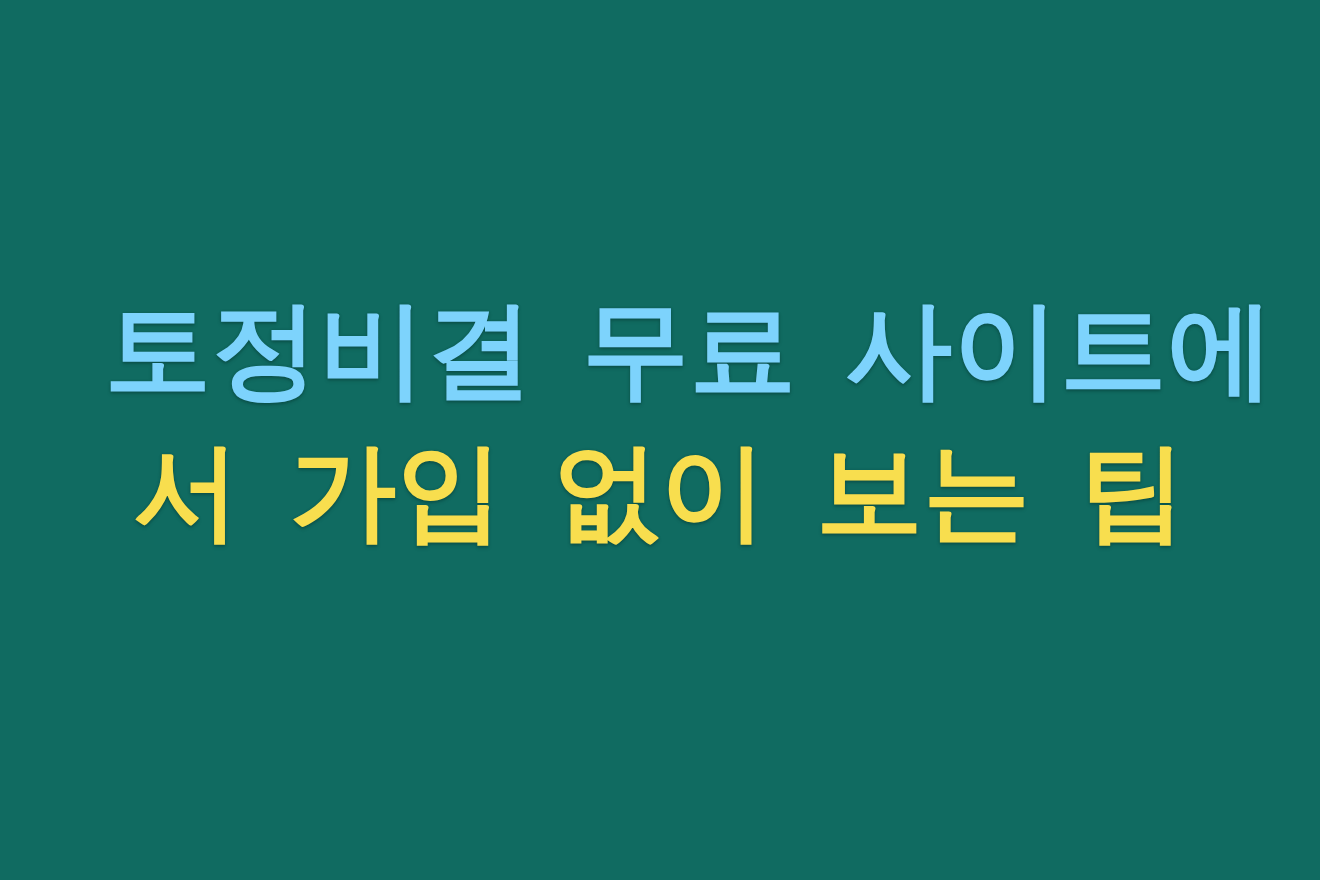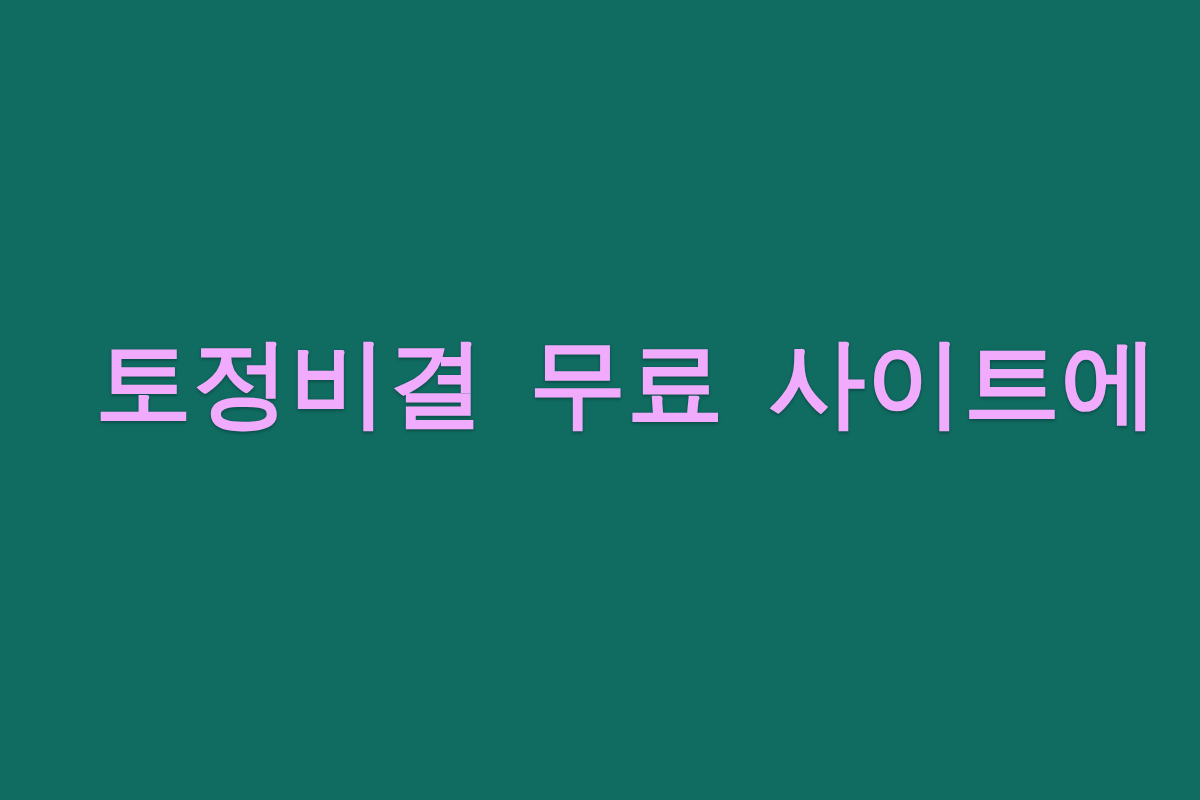--- a/index.html
+++ b/index.html
@@ -59,17 +59,18 @@
     font-size: 97px;
   }
 </style>
 </head>
 <body>
 
 <div id="banner-canvas" style="background-color: rgb(16, 107, 97);">
 
   <div class="headline-block">
 
-    <span class="headline-line line-1" style="color: #f0abfc;">토정비결 무료 사이트에</span>
+    <span class="headline-line line-1" style="color: #7dd3fc;">토정비결 무료 사이트에</span>
 
+    <span class="headline-line line-2" style="color: rgb(248, 222, 78);">서 가입 없이 보는 팁</span>
 
   </div>
 </div>
 
 </body></html>

